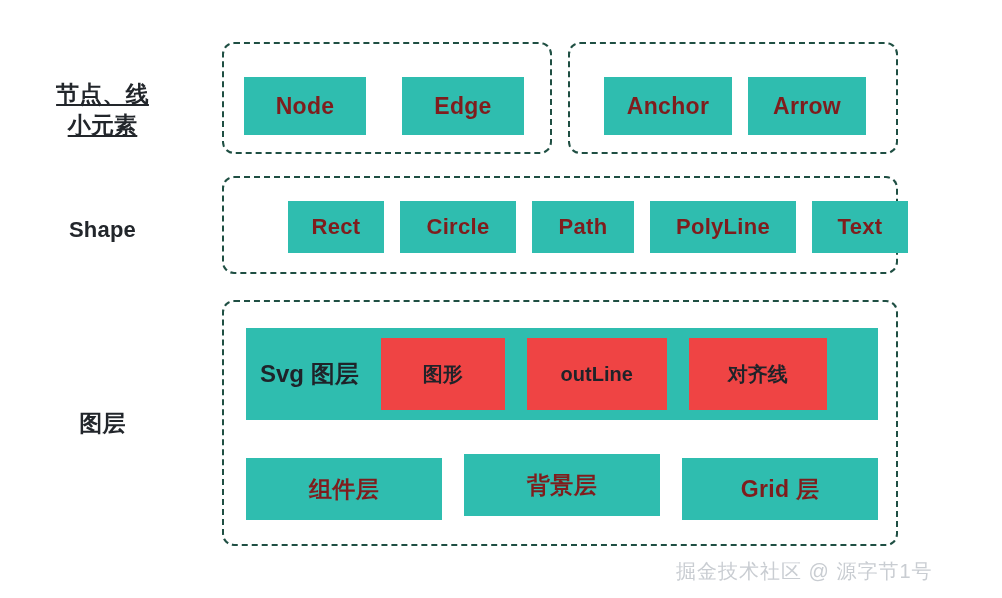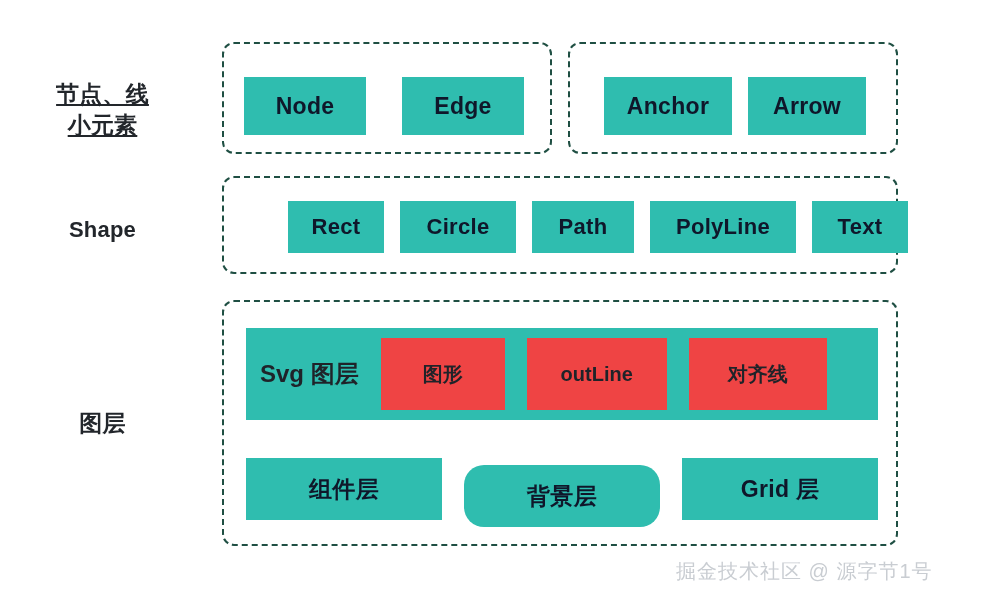--- a/index.html
+++ b/index.html
@@ -47,21 +47,21 @@
 
   
   .chip {
     position: absolute;
     box-sizing: border-box;
     background: #2fbdaf;
     display: flex;
     align-items: center;
     justify-content: center;
     font-weight: bold;
-    color: #0f172a;
+    color: #7f1d1d;
     letter-spacing: 0.3px;
     white-space: nowrap;
   }
   .chip.lg { font-size: 23px; }
   .chip.md { font-size: 22px; margin-left: 44px; }
 
   
   .svg-bar {
     position: absolute;
     box-sizing: border-box;
@@ -137,19 +137,19 @@
   <div class="dashed-box" style="left:222px; top:300px; width:676px; height:246px;">
 
     <div class="svg-bar" style="left:22px; top:26px; width:632px; height:92px;">
       <span class="svg-bar-title">Svg 图层</span>
       <div class="white-chip" style="width:124px; margin-left:4px;">图形</div>
       <div class="white-chip" style="width:140px; margin-left:22px;">outLine</div>
       <div class="white-chip" style="width:138px; margin-left:22px;">对齐线</div>
     </div>
 
     <div class="chip lg" style="left:22px; top:156px; width:196px; height:62px;">组件层</div>
-    <div class="chip lg" style="left:240px; top:163px; width:196px; height:62px;border-radius:20px;">背景层</div>
+    <div class="chip lg" style="left:240px; top:152px; width:196px; height:62px;">背景层</div>
     <div class="chip lg" style="left:458px; top:156px; width:196px; height:62px;">Grid 层</div>
   </div>
 
   <div class="watermark" style="left:676px; top:558px;">掘金技术社区 @ 源字节1号</div>
 
 </div>
 
 </body></html>

